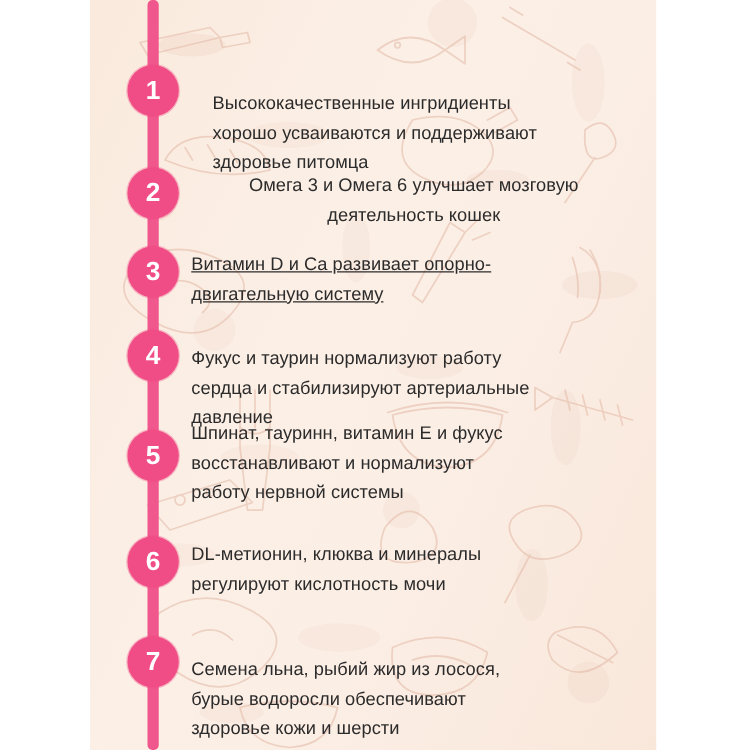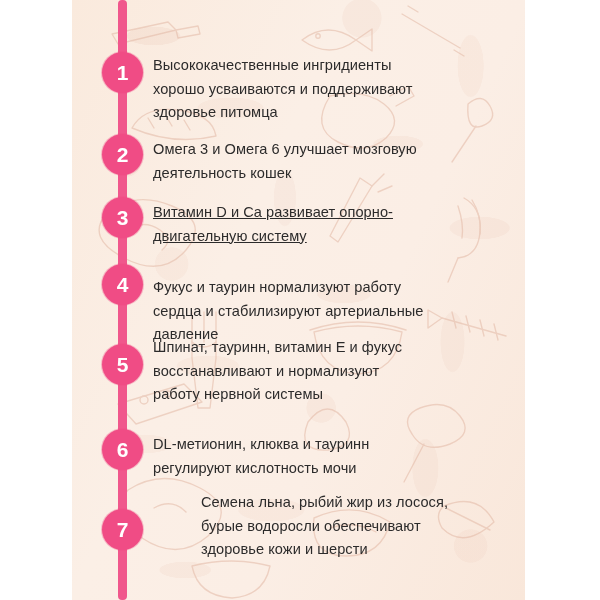--- a/index.html
+++ b/index.html
@@ -190,27 +190,27 @@
         <path d="M120 566 q40 -10 78 0 q-6 30 -38 32 q-34 -2 -40 -32 Z"></path>
       </g>
     </svg>
   </div>
 
   <div class="timeline-rail"></div>
 
   <div class="steps" id="steps">
       <div class="step">
         <div class="badge" style="top: 52px;">1</div>
-        <div class="step-text" style="top: 54px;">Высококачественные ингридиенты
+        <div class="step-text" style="top: 72px; margin-left: 17px;">Высококачественные ингридиенты
 хорошо усваиваются и поддерживают
 здоровье питомца</div>
       </div>
       <div class="step">
         <div class="badge" style="top: 134px;">2</div>
-        <div class="step-text" style="top: 138px;">Омега 3 и Омега 6 улучшает мозговую
+        <div class="step-text" style="top: 138px; text-align: center;">Омега 3 и Омега 6 улучшает мозговую
 деятельность кошек</div>
       </div>
       <div class="step">
         <div class="badge" style="top: 197px;">3</div>
         <div class="step-text" style="top: 201px; text-decoration: underline;">Витамин D и Ca развивает опорно-
 двигательную систему</div>
       </div>
       <div class="step">
         <div class="badge" style="top: 264px;">4</div>
         <div class="step-text" style="top: 276px;">Фукус и таурин нормализуют работу
@@ -218,24 +218,24 @@
 давление</div>
       </div>
       <div class="step">
         <div class="badge" style="top: 344px;">5</div>
         <div class="step-text" style="top: 336px;">Шпинат, тауринн, витамин Е и фукус
 восстанавливают и нормализуют
 работу нервной системы</div>
       </div>
       <div class="step">
         <div class="badge" style="top: 429px;">6</div>
-        <div class="step-text" style="top: 433px;">DL-метионин, клюква и тауринн
+        <div class="step-text" style="top: 433px;">DL-метионин, клюква и минералы
 регулируют кислотность мочи</div>
       </div>
       <div class="step">
         <div class="badge" style="top: 509px;">7</div>
-        <div class="step-text" style="top: 491px; margin-left: 48px;">Семена льна, рыбий жир из лосося,
+        <div class="step-text" style="top: 525px;">Семена льна, рыбий жир из лосося,
 бурые водоросли  обеспечивают
 здоровье кожи и шерсти</div>
       </div>
     </div>
 
 </div>
 
 </body></html>

